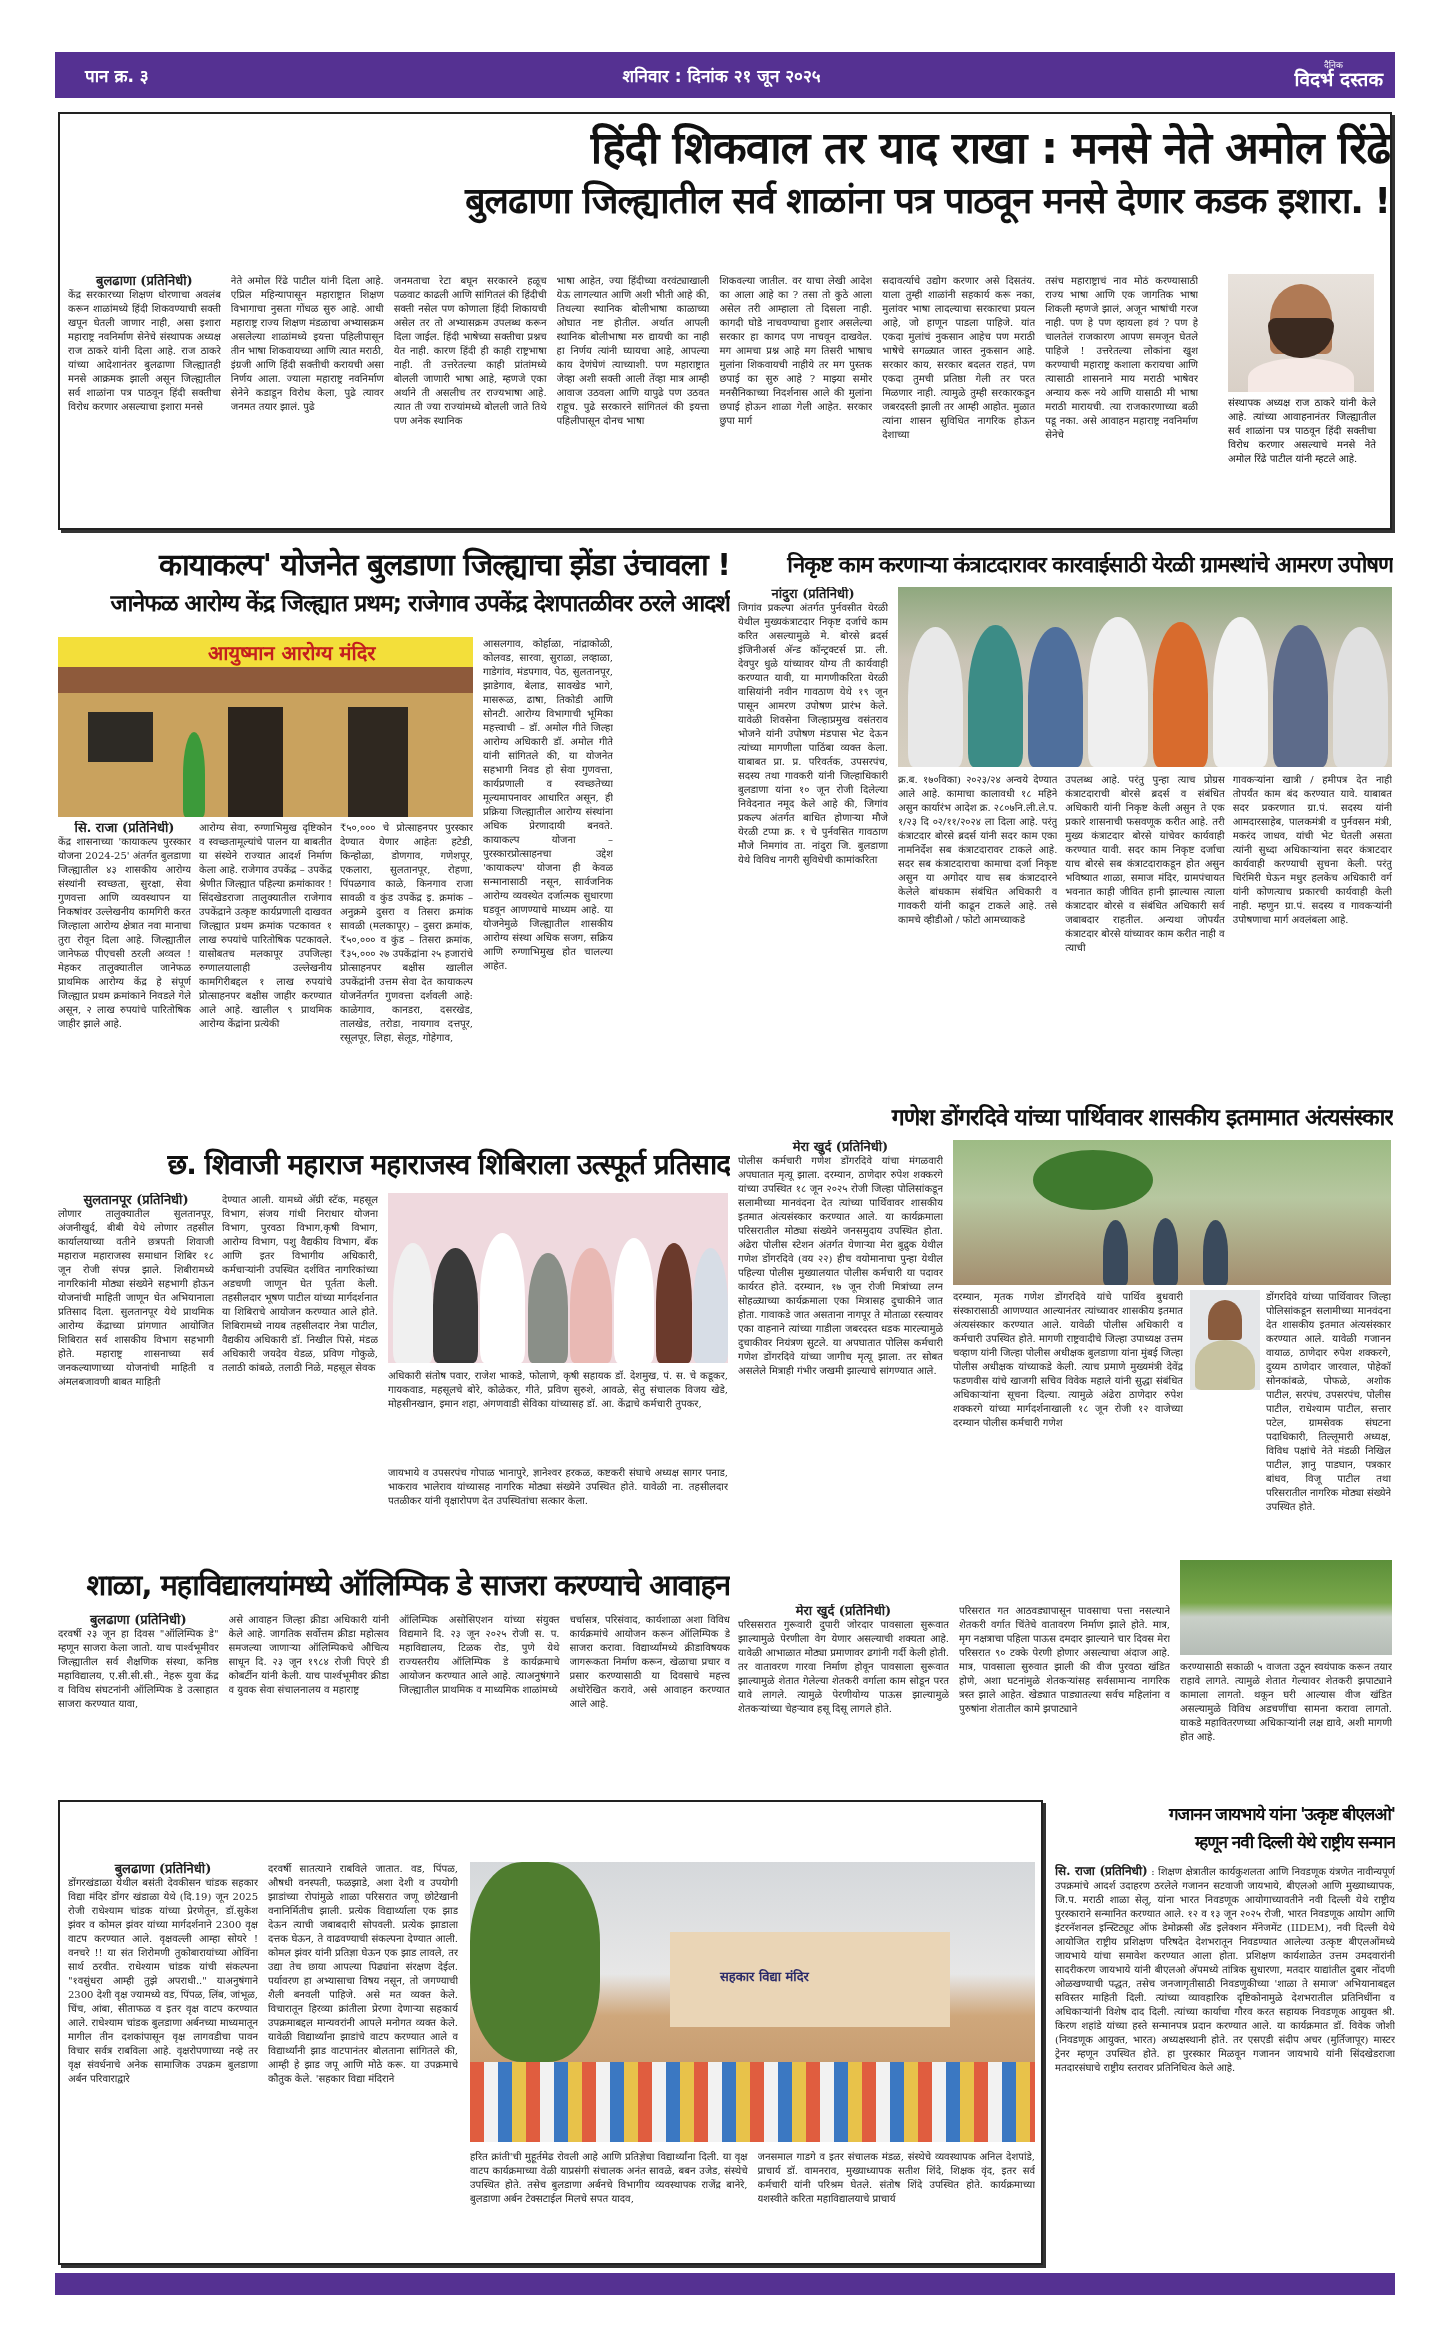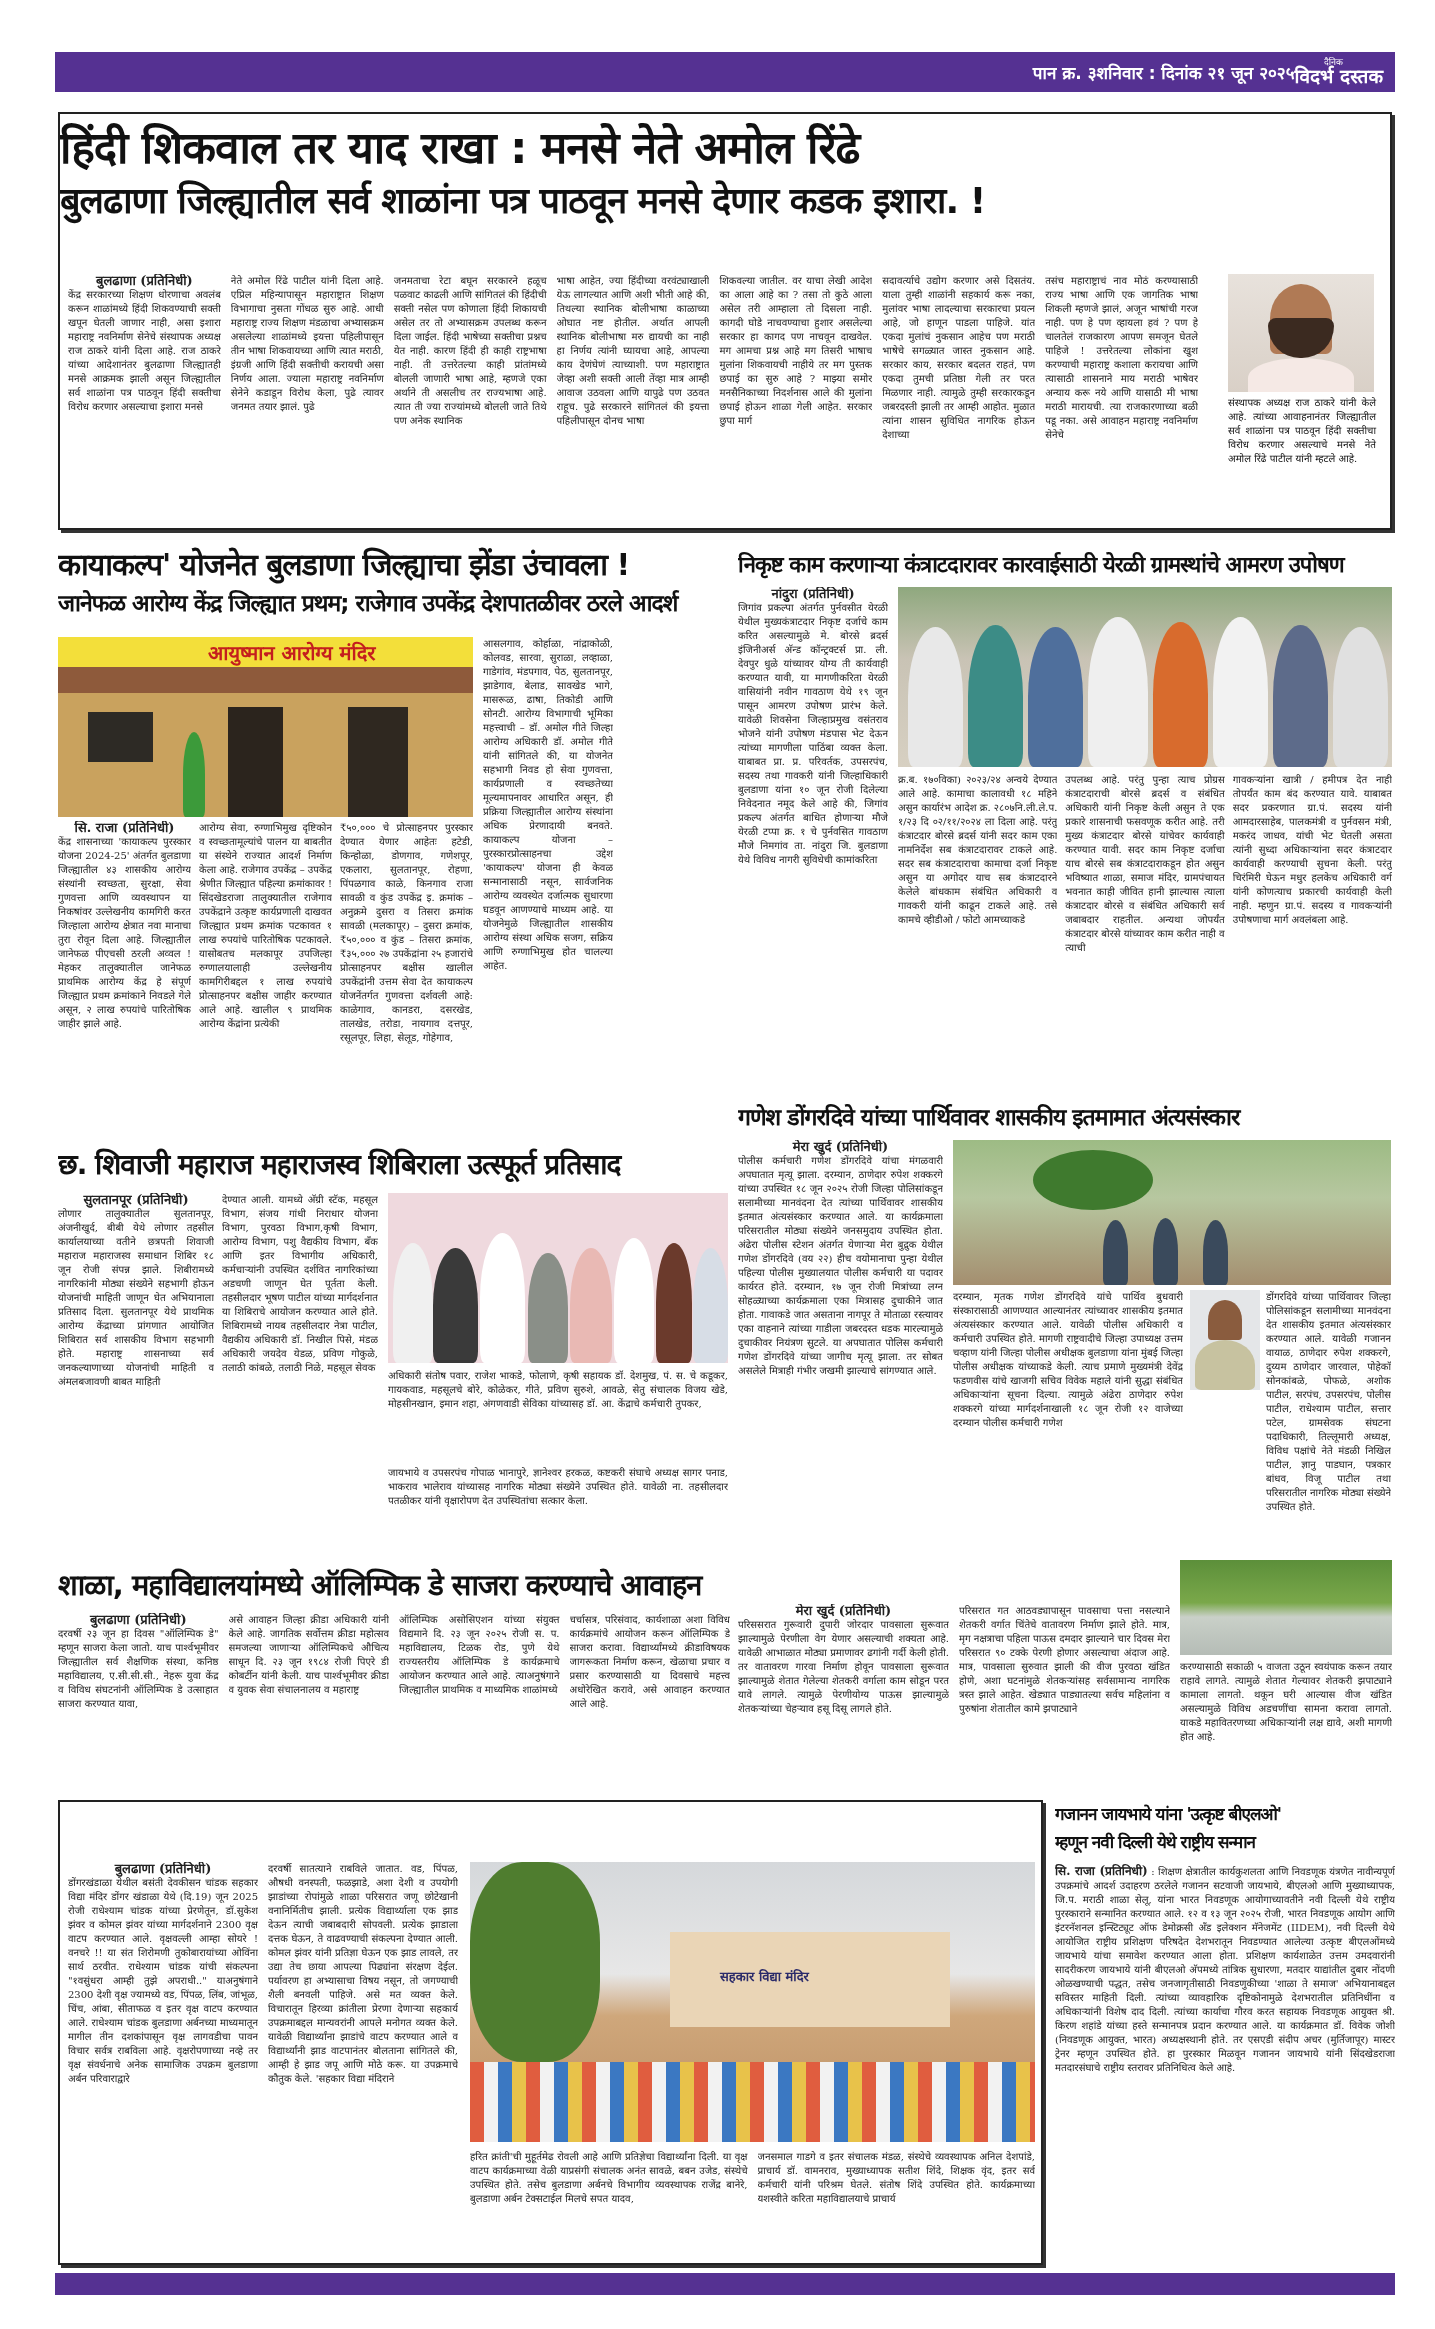--- a/index.html
+++ b/index.html
@@ -1,25 +1,25 @@
 <!DOCTYPE html>
 <html><head>
 <meta charset="utf-8">
 <style>
   * { box-sizing: border-box; margin: 0; padding: 0; }
   body { width: 1435px; height: 2329px; background: #ffffff; font-family: "DejaVu Sans", sans-serif; color: #111; position: relative; overflow: hidden; }
-  .header-band { position: absolute; left: 55px; top: 52px; width: 1340px; height: 40px; background: #553192; color: #fff; display: flex; align-items: center; justify-content: flex-end; padding: 0 12px 0 30px; }
+  .header-band { position: absolute; left: 55px; top: 52px; width: 1340px; height: 46px; background: #553192; color: #fff; display: flex; align-items: center; justify-content: space-between; padding: 0 12px 0 30px; }
   .header-band .pg { font-size: 17px; font-weight: bold; }
   .header-band .date { font-size: 17px; font-weight: bold; }
   .header-band .brand { text-align: right; line-height: 1; }
   .header-band .brand .small { font-size: 9px; display: block; margin-right: 40px; }
   .header-band .brand .big { font-size: 19px; font-weight: bold; }
   .footer-band { position: absolute; left: 55px; top: 2273px; width: 1340px; height: 22px; background: #553192; }
   .box { position: absolute; border: 2px solid #222; box-shadow: 3px 3px 0 #333; background: #fff; }
-  .hl { font-family: "DejaVu Sans", sans-serif; font-weight: bold; text-align: left; white-space: nowrap; overflow: hidden; color: #111; letter-spacing: -1px; }
+  .hl { font-family: "DejaVu Sans", sans-serif; font-weight: bold; text-align: right; white-space: nowrap; overflow: hidden; color: #111; letter-spacing: -1px; }
   .cols { display: flex; gap: 10px; }
   .col { flex: 1; font-family: "DejaVu Serif", serif; font-size: 10px; line-height: 14px; text-align: justify; color: #222; overflow: hidden; }
   .dateline { font-weight: bold; font-size: 13px; display: block; text-align: center; }
   .photo { position: absolute; overflow: hidden; }
   .pm { position: absolute; border-radius: 50% 50% 10% 10%; }
   .caption { font-family: "DejaVu Serif", serif; font-size: 10px; line-height: 14px; text-align: justify; }
   .article { position: absolute; }
 </style>
 </head>
 <body>

